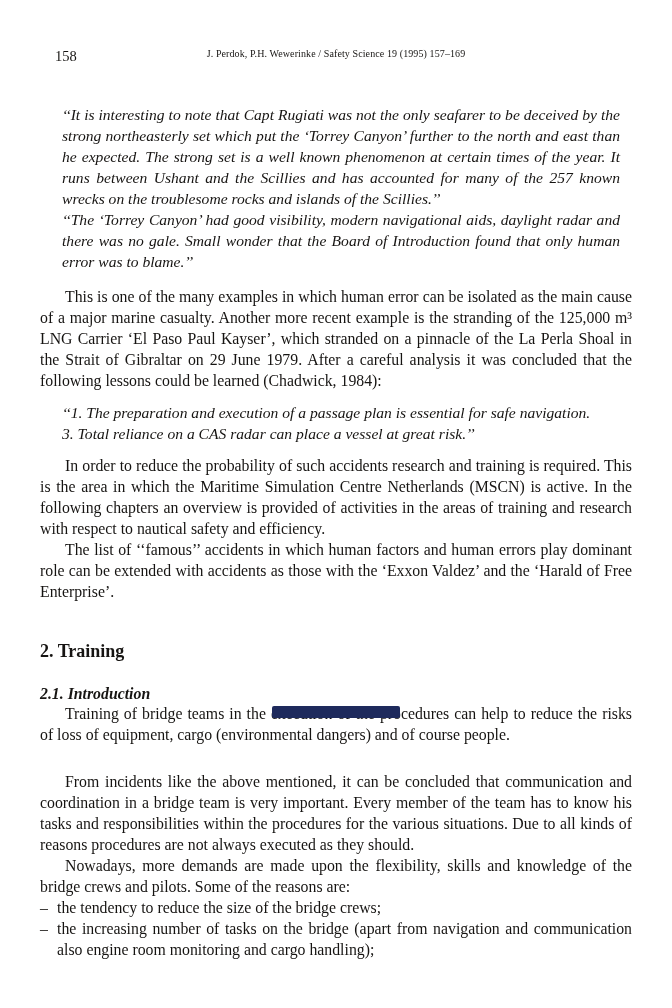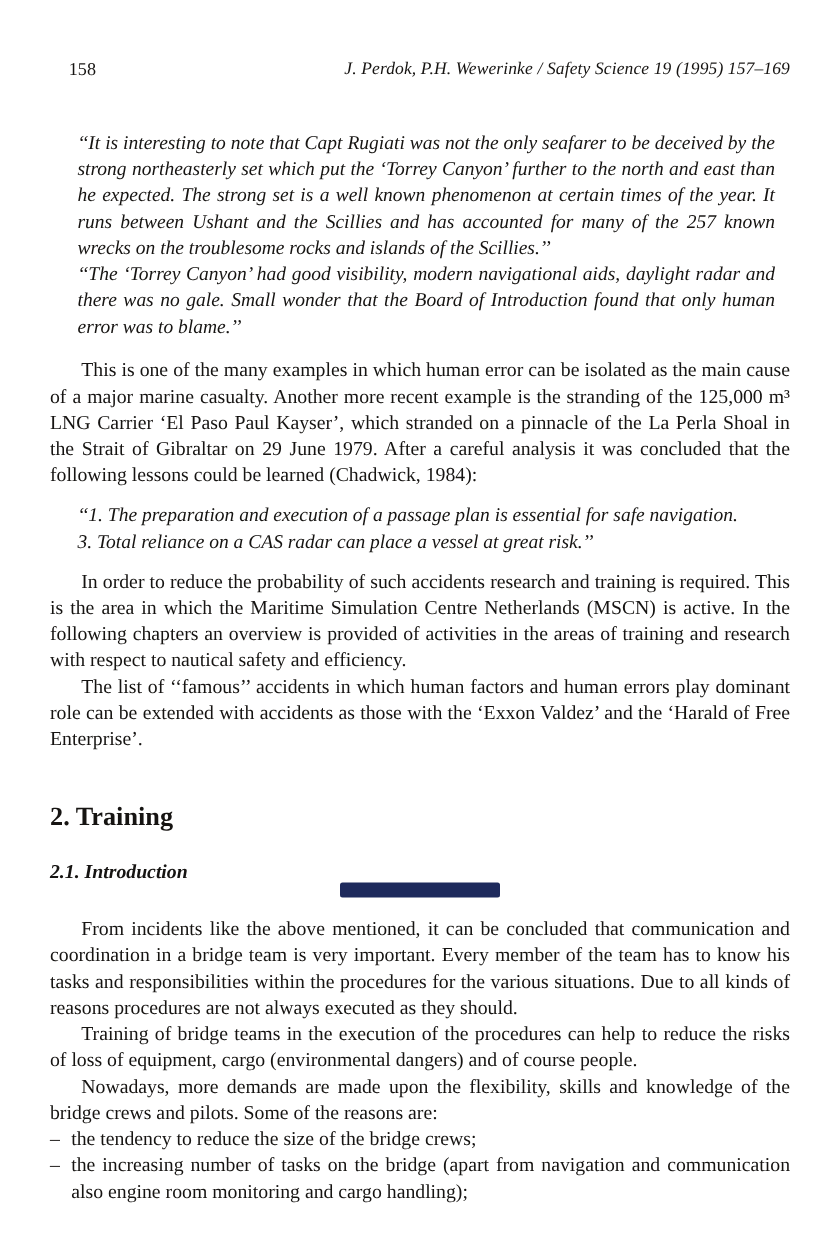--- a/index.html
+++ b/index.html
@@ -16,42 +16,42 @@
     padding:48px 40px 0 40px;
     position:relative;
   }
   
   .head-row { position:relative; height:20px; margin-bottom:6px; }
   .page-number {
     position:absolute; left:15px; top:0;
     font-size:14.5px;
   }
   .running-head {
-    width:100%; text-align:right;
-    font-style:italic; font-size:14px;
+    width:100%; text-align:center;
+    font-size:10px;
     letter-spacing:0.1px;
   }
   
   .para {
     font-size:15.8px; line-height:21px;
     text-align:justify;
     text-indent:25px;
   }
   .quote-block {
     margin:0 12px 0 22px;
     font-style:italic;
     font-size:15.6px; line-height:21px;
     text-align:justify;
   }
   .quote-block p { text-indent:0; }
   .quote1 { margin-top:36px; }
   .lessons { margin-top:11px; margin-bottom:11px; }
   .para-examples { margin-top:14px; }
   .sec-heading {
-    font-weight:bold; font-size:21px;
+    font-weight:bold; font-size:18px;
     margin-top:39px;
   }
   .subsec-heading {
     font-style:italic; font-size:15.8px;
     margin-top:23px;
   }
   .para-incidents { margin-top:26px; }
   .dash-list { list-style:none; font-size:15.8px; line-height:21px; text-align:justify; }
   .dash-list li { position:relative; padding-left:17px; }
   .dash-list .dash { position:absolute; left:0; top:0; }
@@ -86,22 +86,22 @@
     <p>‘‘1. The preparation and execution of a passage plan is essential for safe navigation.</p>
     <p>3. Total reliance on a CAS radar can place a vessel at great risk.’’</p>
   </div>
 
   <p class="para">In order to reduce the probability of such accidents research and training is required. This is the area in which the Maritime Simulation Centre Netherlands (MSCN) is active. In the following chapters an overview is provided of activities in the areas of training and research with respect to nautical safety and efficiency.</p>
   <p class="para">The list of ‘‘famous’’ accidents in which human factors and human errors play dominant role can be extended with accidents as those with the ‘Exxon Valdez’ and the ‘Harald of Free Enterprise’.</p>
 
   <h2 class="sec-heading">2. Training</h2>
   <h3 class="subsec-heading">2.1. Introduction</h3>
 
+  <p class="para">Training of bridge teams in the execution of the procedures can help to reduce the risks of loss of equipment, cargo (environmental dangers) and of course people.</p>
   <p class="para para-incidents">From incidents like the above mentioned, it can be concluded that communication and coordination in a bridge team is very important. Every member of the team has to know his tasks and responsibilities within the procedures for the various situations. Due to all kinds of reasons procedures are not always executed as they should.</p>
-  <p class="para">Training of bridge teams in the execution of the procedures can help to reduce the risks of loss of equipment, cargo (environmental dangers) and of course people.</p>
   <p class="para">Nowadays, more demands are made upon the flexibility, skills and knowledge of the bridge crews and pilots. Some of the reasons are:</p>
 
   <ul class="dash-list">
     <li>
       <span class="dash">–</span>
       <span>the tendency to reduce the size of the bridge crews;</span>
     </li>
     <li>
       <span class="dash">–</span>
       <span>the increasing number of tasks on the bridge (apart from navigation and communication also engine room monitoring and cargo handling);</span>

